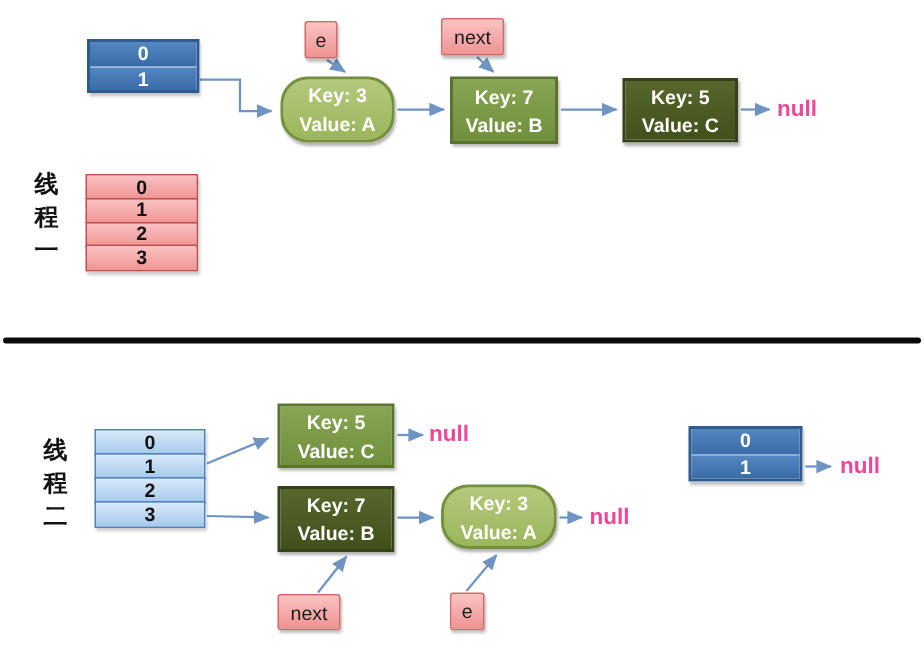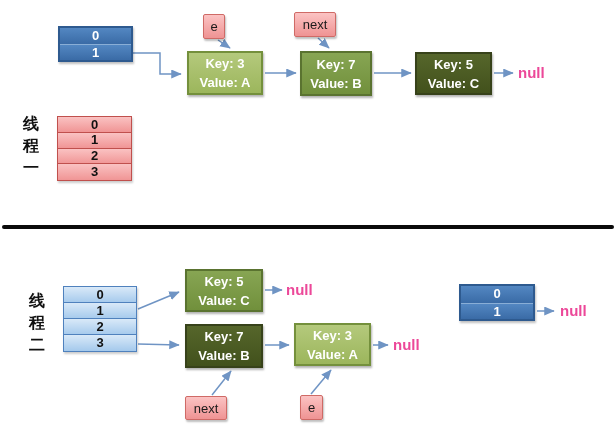--- a/index.html
+++ b/index.html
@@ -28,21 +28,21 @@
     color:#1a1a1a;font-size:13px;display:flex;align-items:center;justify-content:center;
     box-shadow:1px 2px 2px rgba(0,0,0,.25);
   }
 
   
   .node{
     position:absolute;border:2.5px solid;color:#fff;font-weight:bold;font-size:13px;
     text-align:center;display:flex;flex-direction:column;justify-content:center;
     line-height:19px;box-shadow:1px 2px 2px rgba(0,0,0,.3);
   }
-  .node-light {background:linear-gradient(#b4c97c 0%,#9cb65c 100%);border-color:#74903c;}
+  .node-light {background:linear-gradient(#b4c97c 0%,#9cb65c 100%);border-color:#74903c;border-radius:18px;}
   .node-medium{background:linear-gradient(#87a553 0%,#71903c 100%);border-color:#5a7330;}
   .node-dark  {background:linear-gradient(#56662b 0%,#42511c 100%);border-color:#37421a;}
 
   
   .htable{position:absolute;box-shadow:1px 2px 2px rgba(0,0,0,.2);}
   .htable .cell{
     font-weight:bold;font-size:13px;color:#111;text-align:center;
   }
   .htable.pink .cell{
     height:17.25px;line-height:14px;border:1.5px solid #c0504d;

